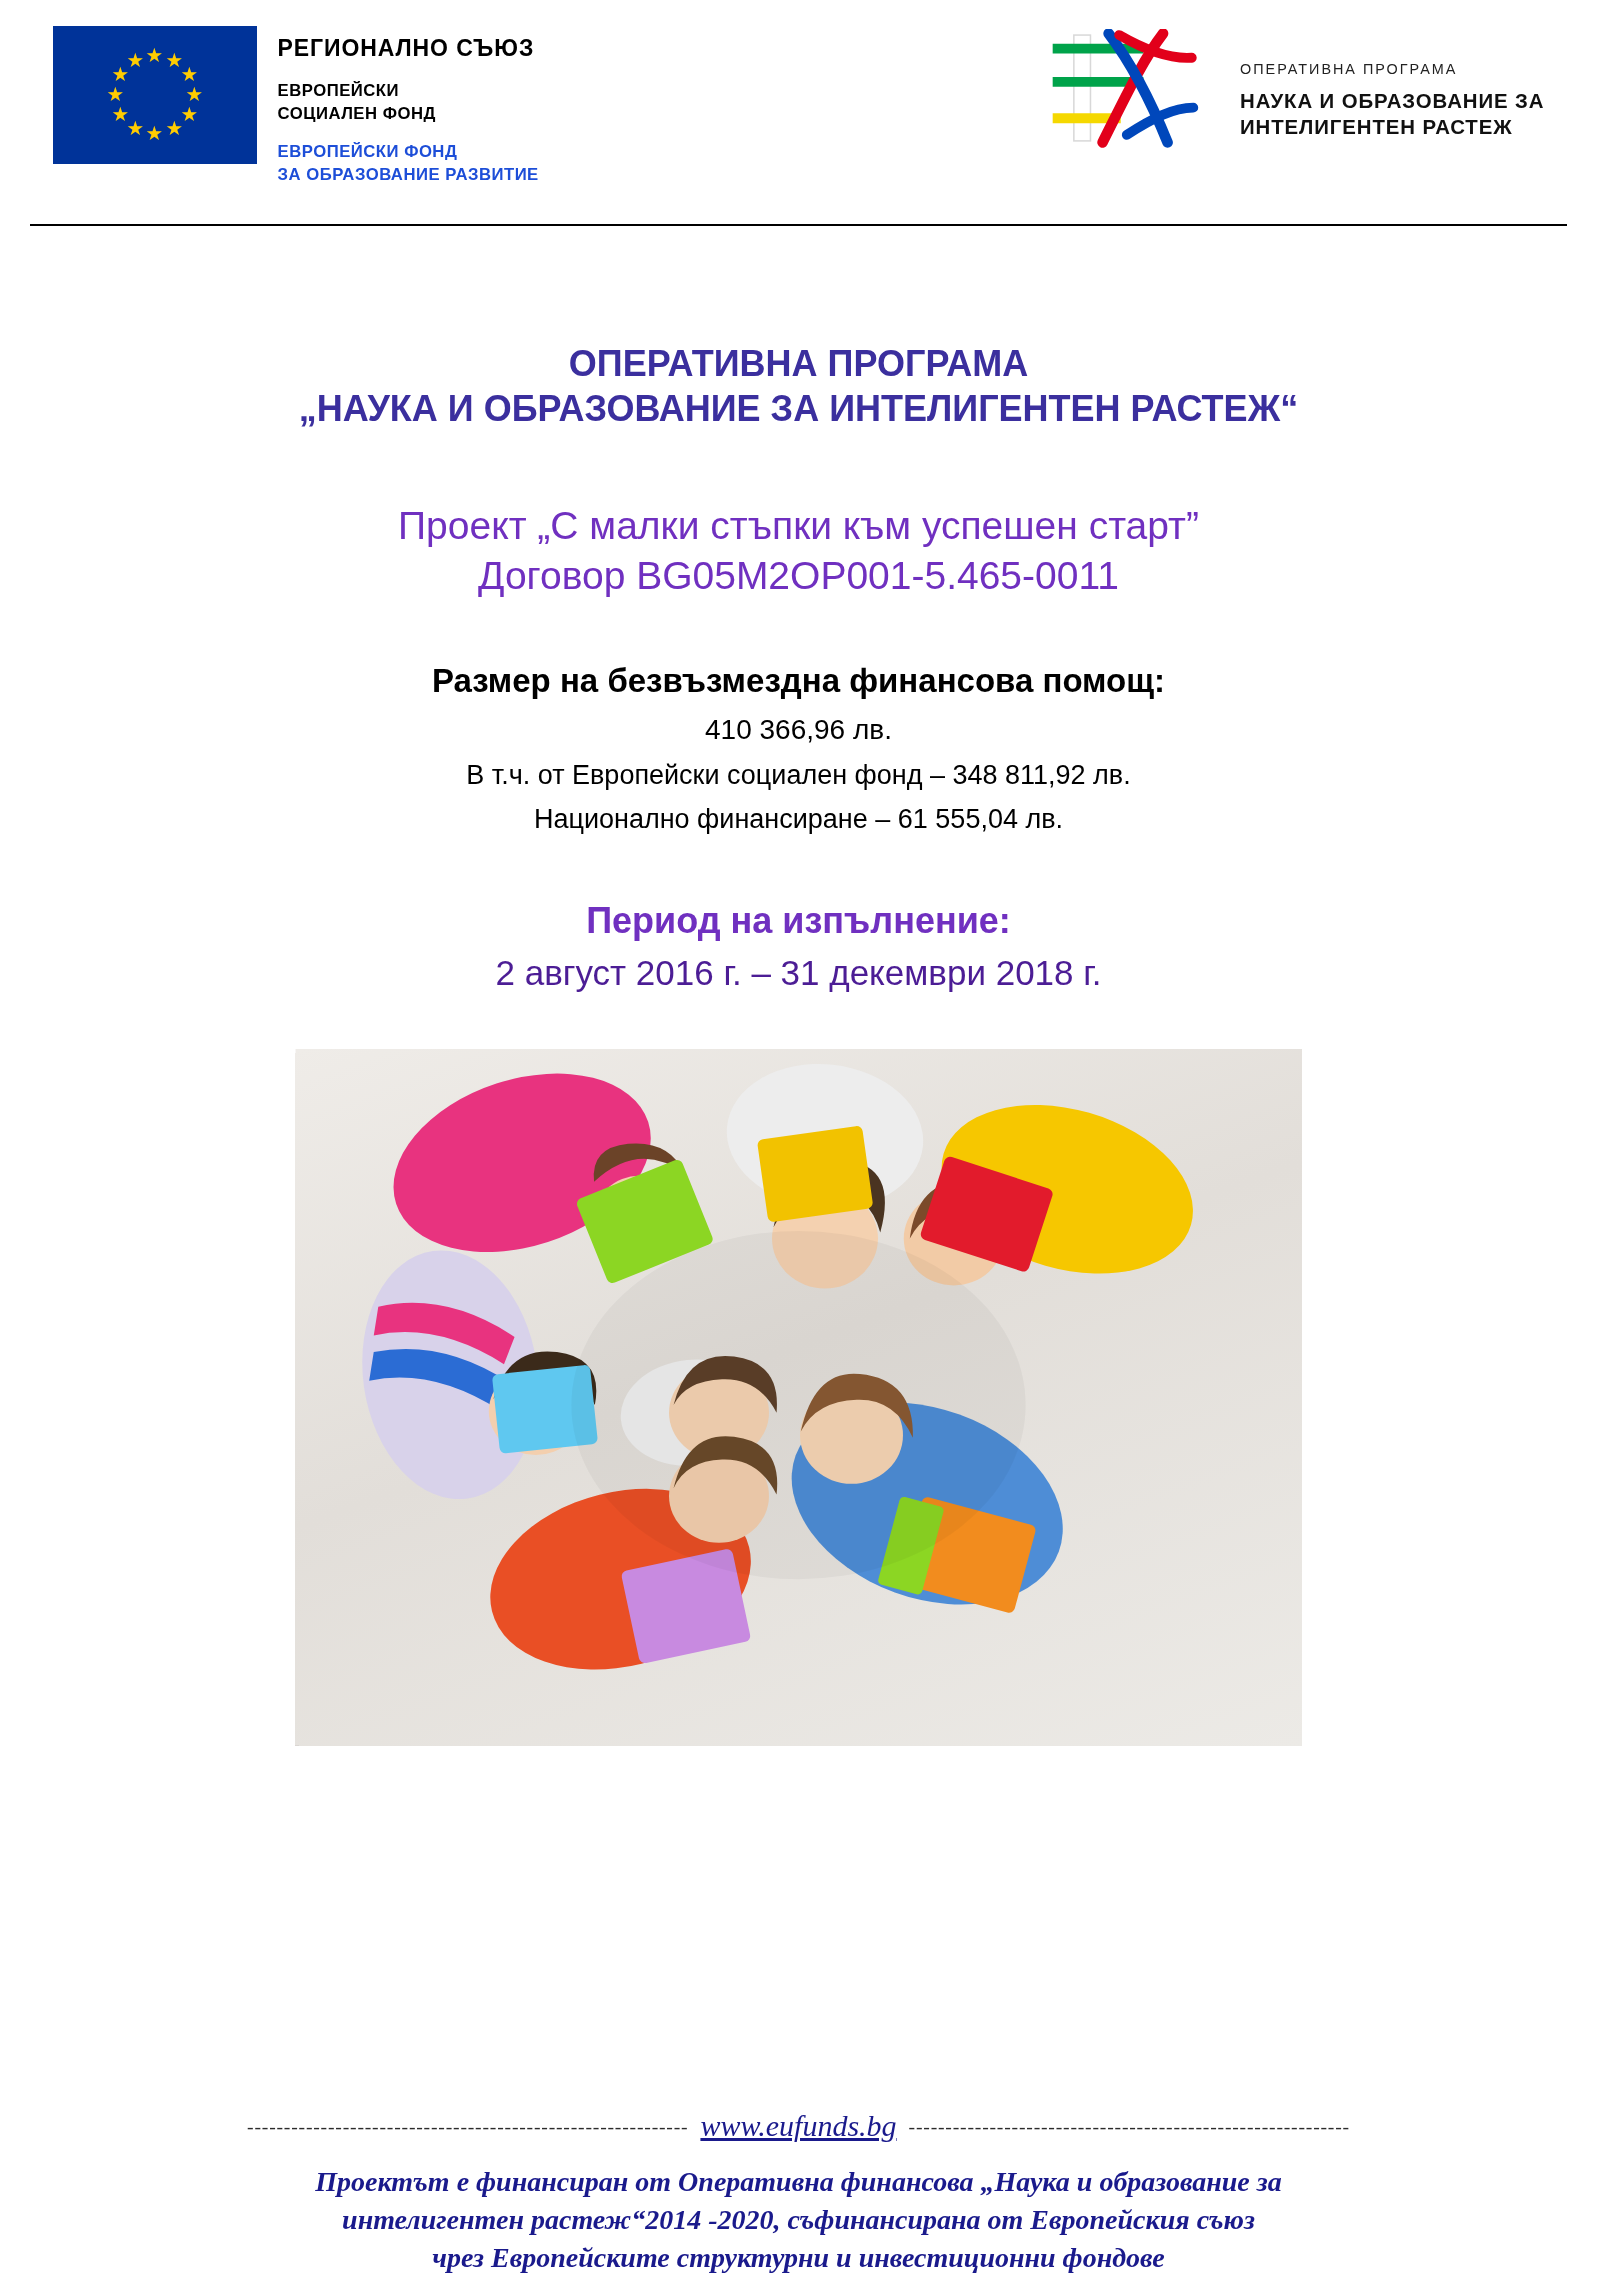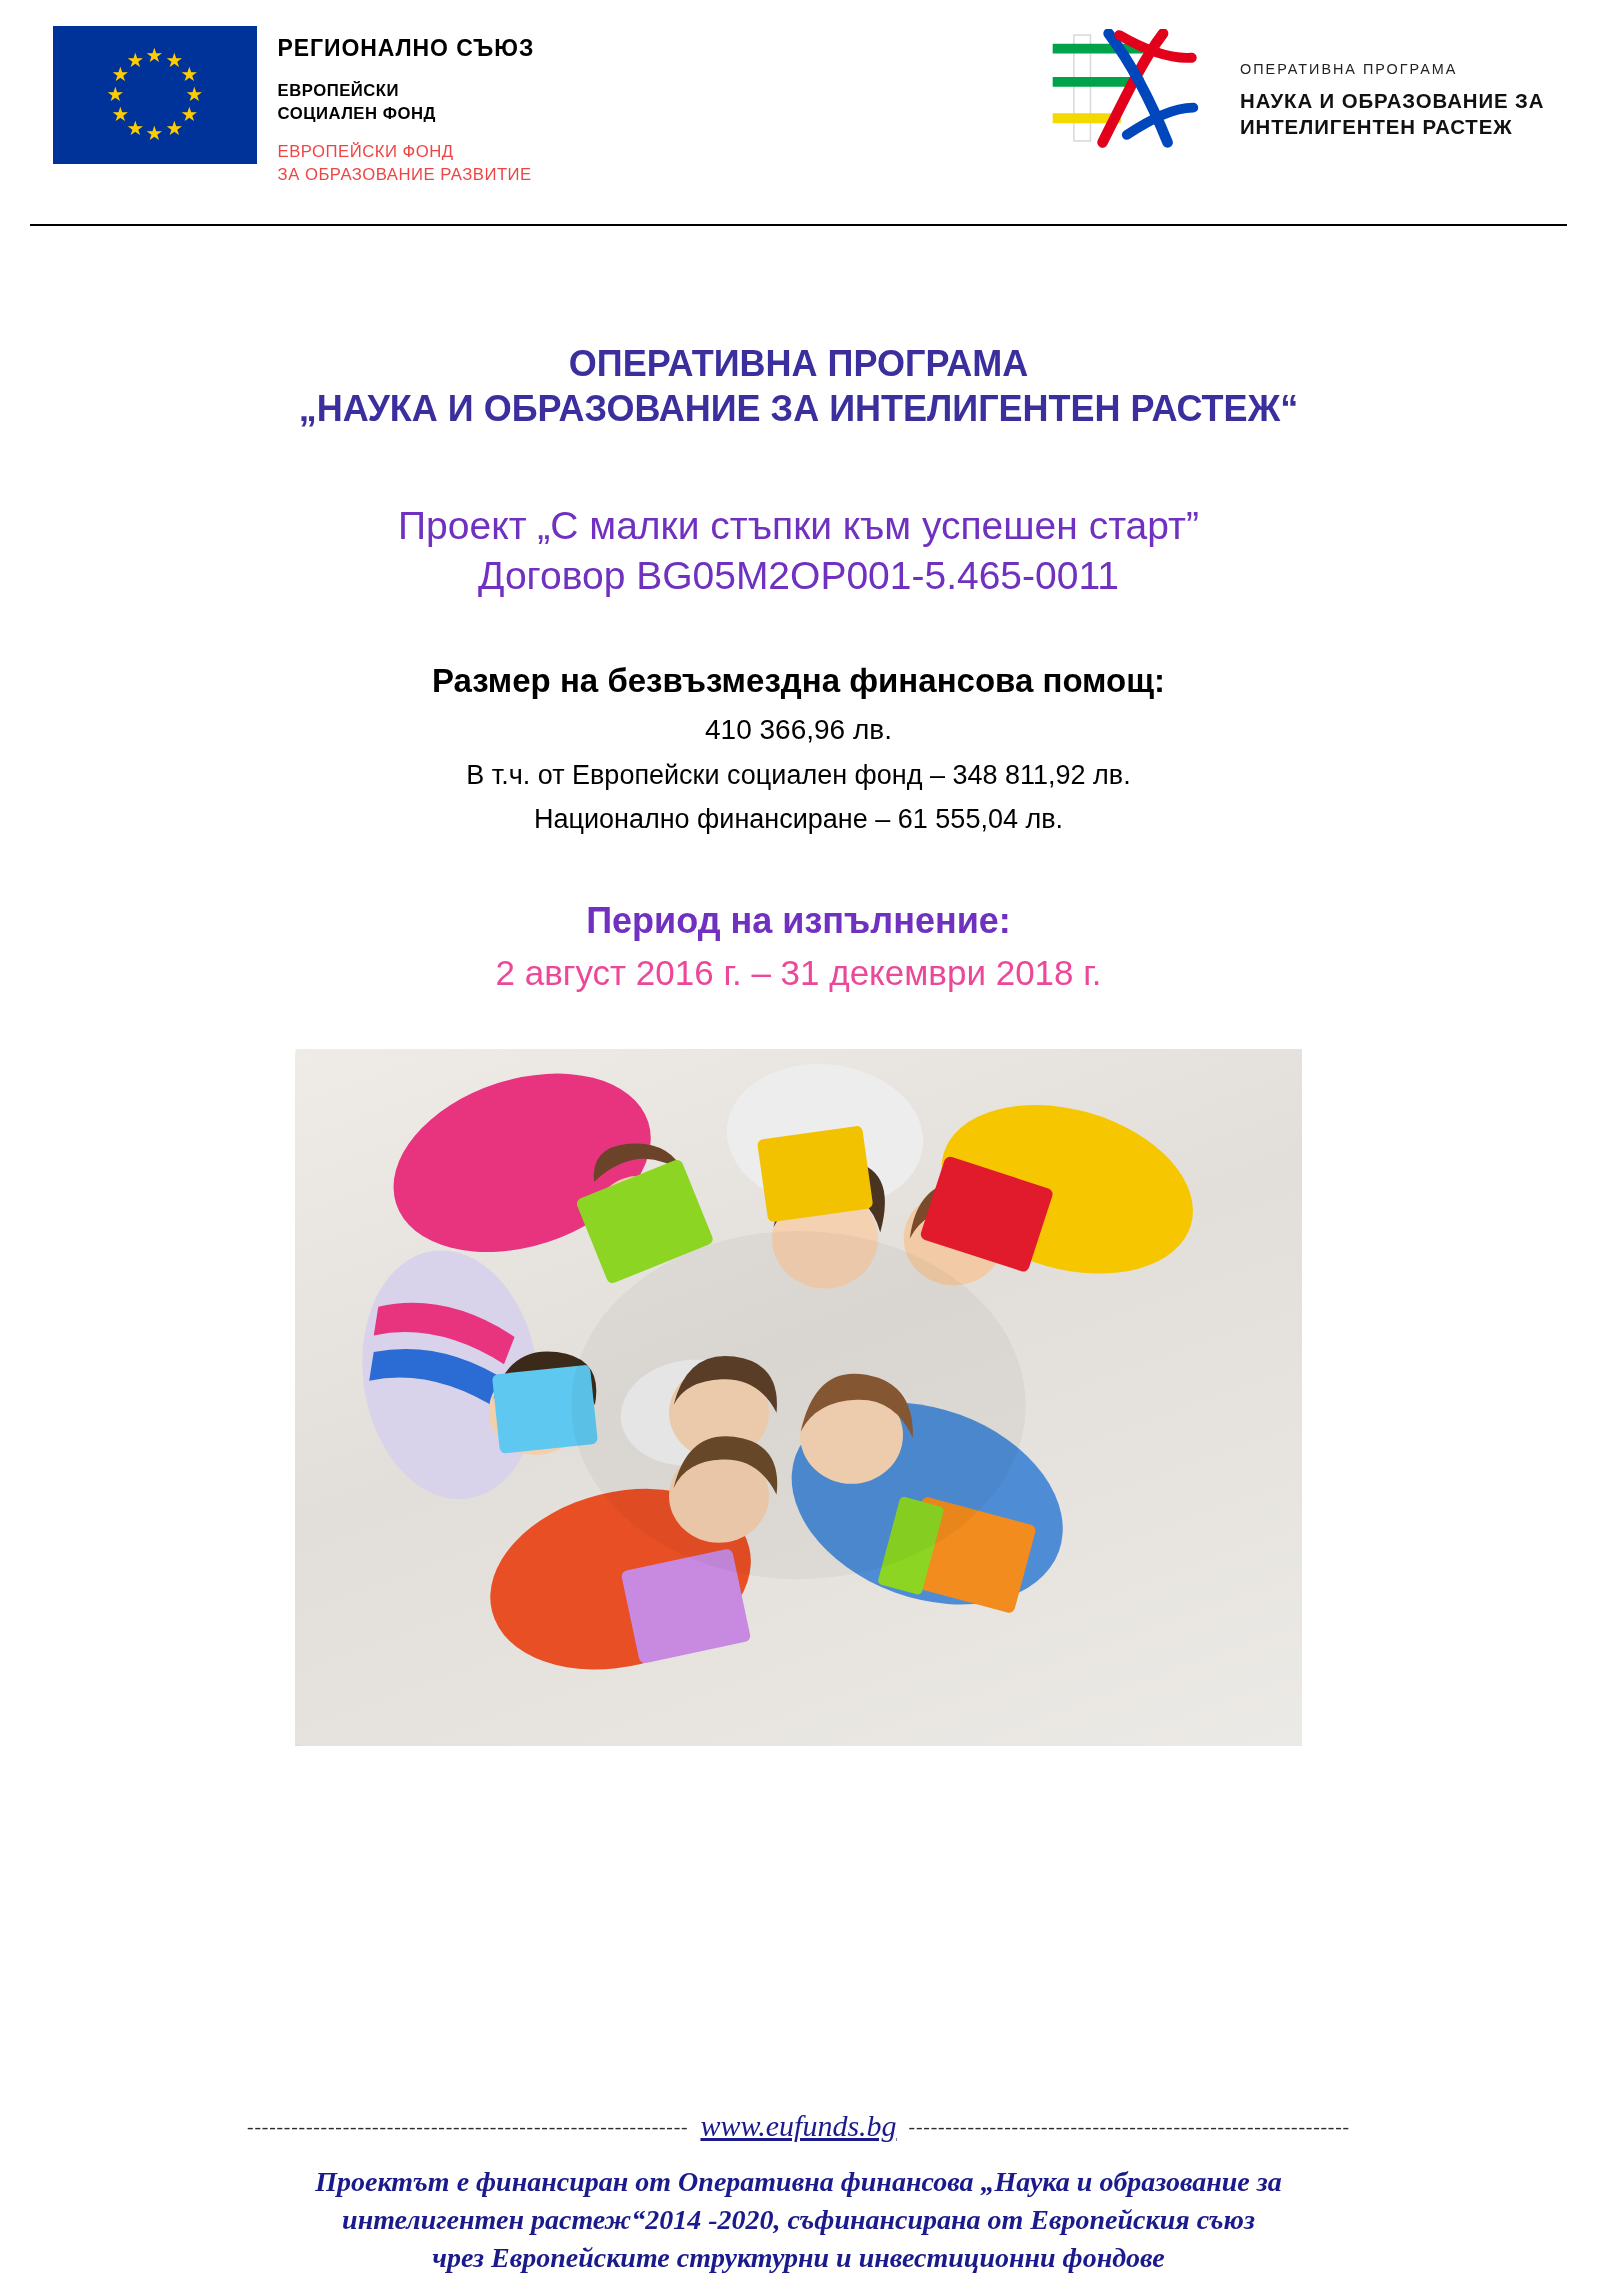--- a/index.html
+++ b/index.html
@@ -60,24 +60,24 @@
   .eu-flag-text .l2 {
     font-size: 16.7px;
     font-weight: bold;
     letter-spacing: 0.5px;
     line-height: 23px;
     color: #000;
     margin-bottom: 15px;
   }
   .eu-flag-text .l3 {
     font-size: 16.7px;
-    font-weight: normal;
+    font-weight: bold;
     letter-spacing: 0.5px;
     line-height: 23px;
-    color: #ef4444;
+    color: #1d4ed8;
   }
 
   .op-block {
     position: absolute;
     left: 1030px;
     top: 29px;
     display: flex;
     align-items: flex-start;
   }
   .op-logo {
@@ -147,21 +147,21 @@
     font-size: 27px;
     margin-top: 13.6px;
   }
   .period-label {
     color: #7030C0;
     font-weight: bold;
     font-size: 36px;
     margin-top: 65px;
   }
   .period-value {
-    color: #ec4899;
+    color: #4c1d95;
     font-size: 35px;
     margin-top: 10.6px;
   }
 
   
   .photo-wrap {
     margin: 56px auto 0 auto;
     width: 1007px;
     height: 697px;
     position: relative;

